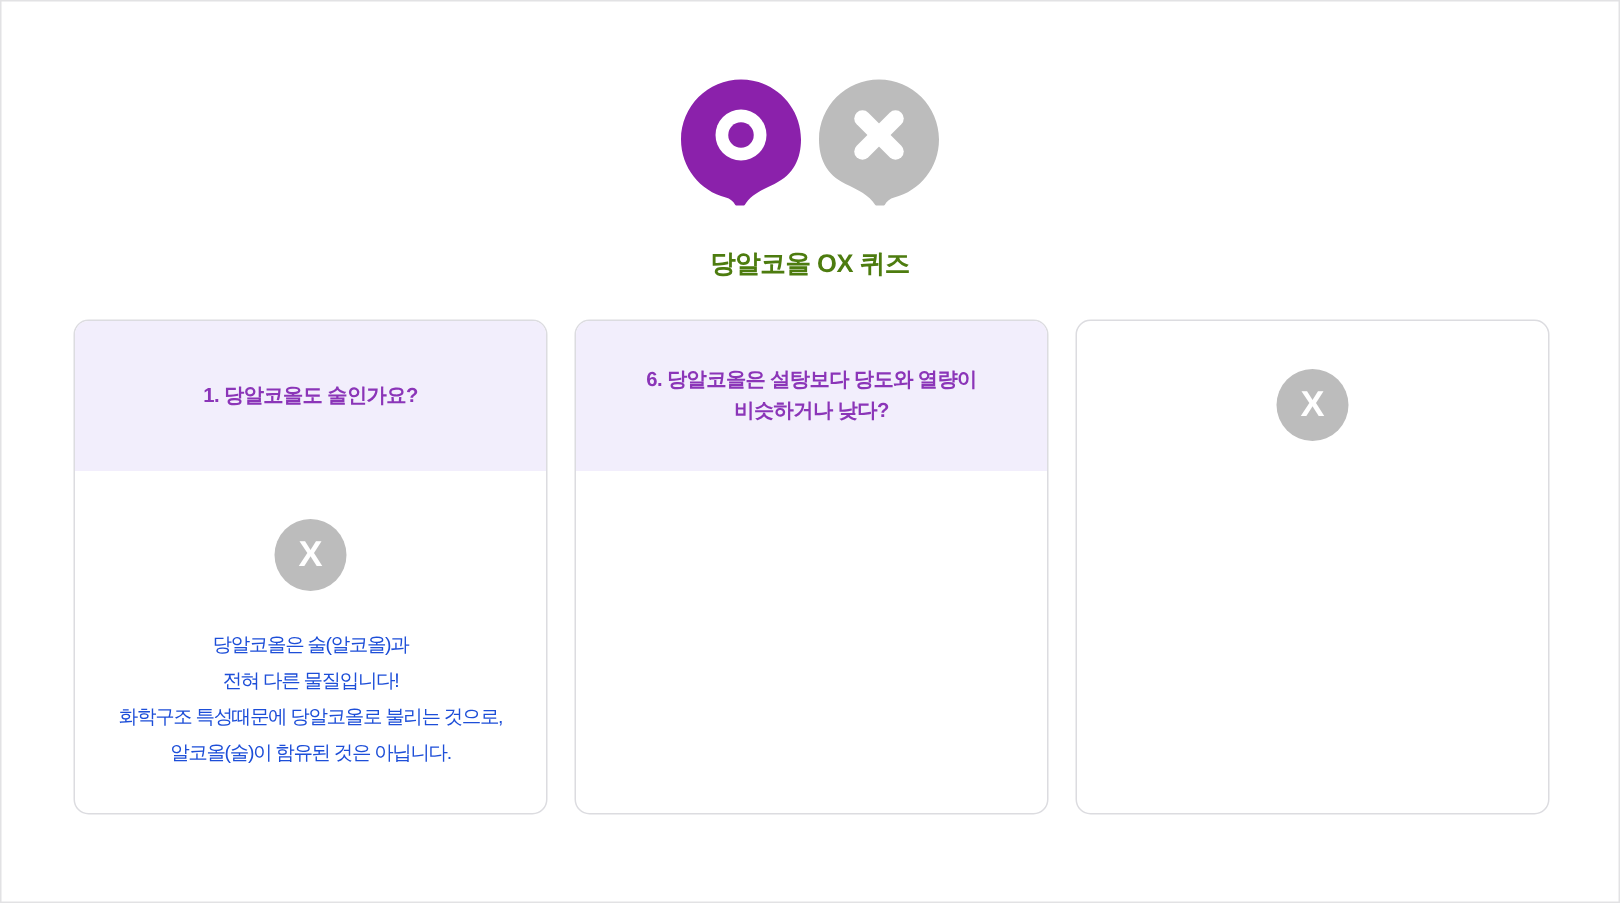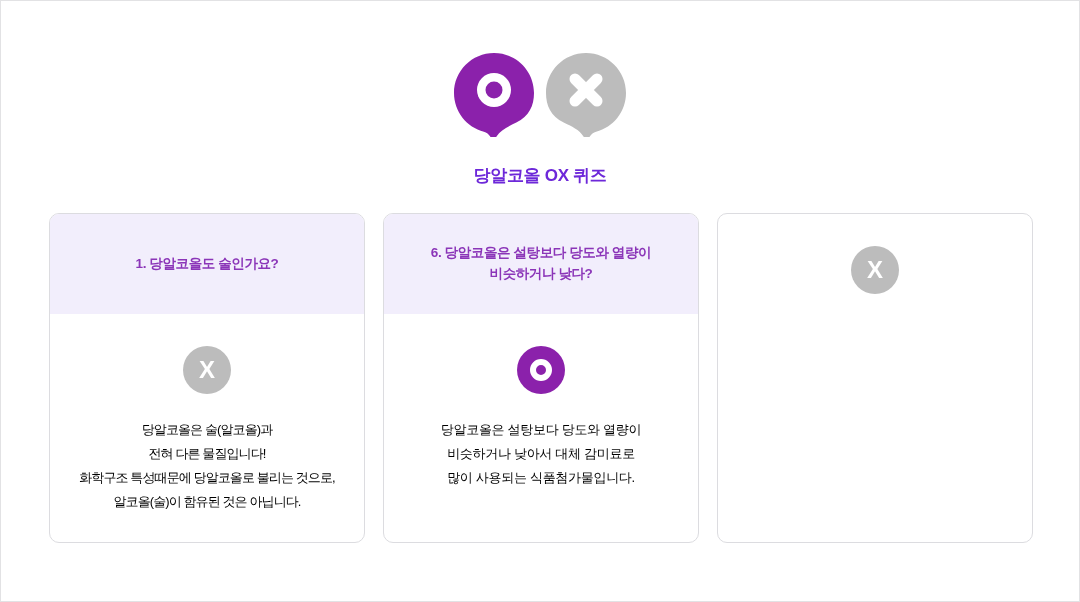--- a/index.html
+++ b/index.html
@@ -46,21 +46,21 @@
   }
   .bubble svg {
     display: block;
     width: 88px;
     height: 88px;
   }
   .quiz-title {
     margin-top: 18px;
     font-size: 17px;
     font-weight: bold;
-    color: #6d28d9;
+    color: #4d7c0f;
     letter-spacing: -0.3px;
     line-height: 1;
   }
 
   
   .cards {
     position: absolute;
     left: 48px;
     top: 212px;
     width: 984px;
@@ -128,21 +128,21 @@
     width: 22px;
     height: 22px;
     border-radius: 50%;
     border: 6px solid #ffffff;
     box-sizing: border-box;
     background: #8b21ab;
   }
   .card-answer {
     margin-top: 24px;
     font-size: 13px;
-    color: #000000;
+    color: #1d4ed8;
     text-align: center;
     line-height: 1.85;
     letter-spacing: -0.3px;
     padding: 0 10px;
     white-space: pre-line;
   }
   .card-answer.condensed {
     letter-spacing: -0.9px;
     padding: 0 2px;
   }
@@ -196,28 +196,20 @@
 화학구조 특성때문에 당알코올로 불리는 것으로,
 알코올(술)이 함유된 것은 아닙니다.</div>
       </div>
     </div>
 
     <div class="card">
       <div class="card-head">
         <div class="card-question" style="white-space:pre-line">6. 당알코올은 설탕보다 당도와 열량이
 비슷하거나 낮다?</div>
       </div>
-      <div class="card-body">
-        <div class="badge o">
-          <span class="badge-o-glyph"></span>
-        </div>
-        <div class="card-answer">당알코올은 설탕보다 당도와 열량이
-비슷하거나 낮아서 대체 감미료로
-많이 사용되는 식품첨가물입니다.</div>
-      </div>
     </div>
 
     <div class="card">
       <div class="card-body">
         <div class="badge x">
           <span class="badge-x-glyph">X</span>
         </div>
       </div>
     </div>
 

